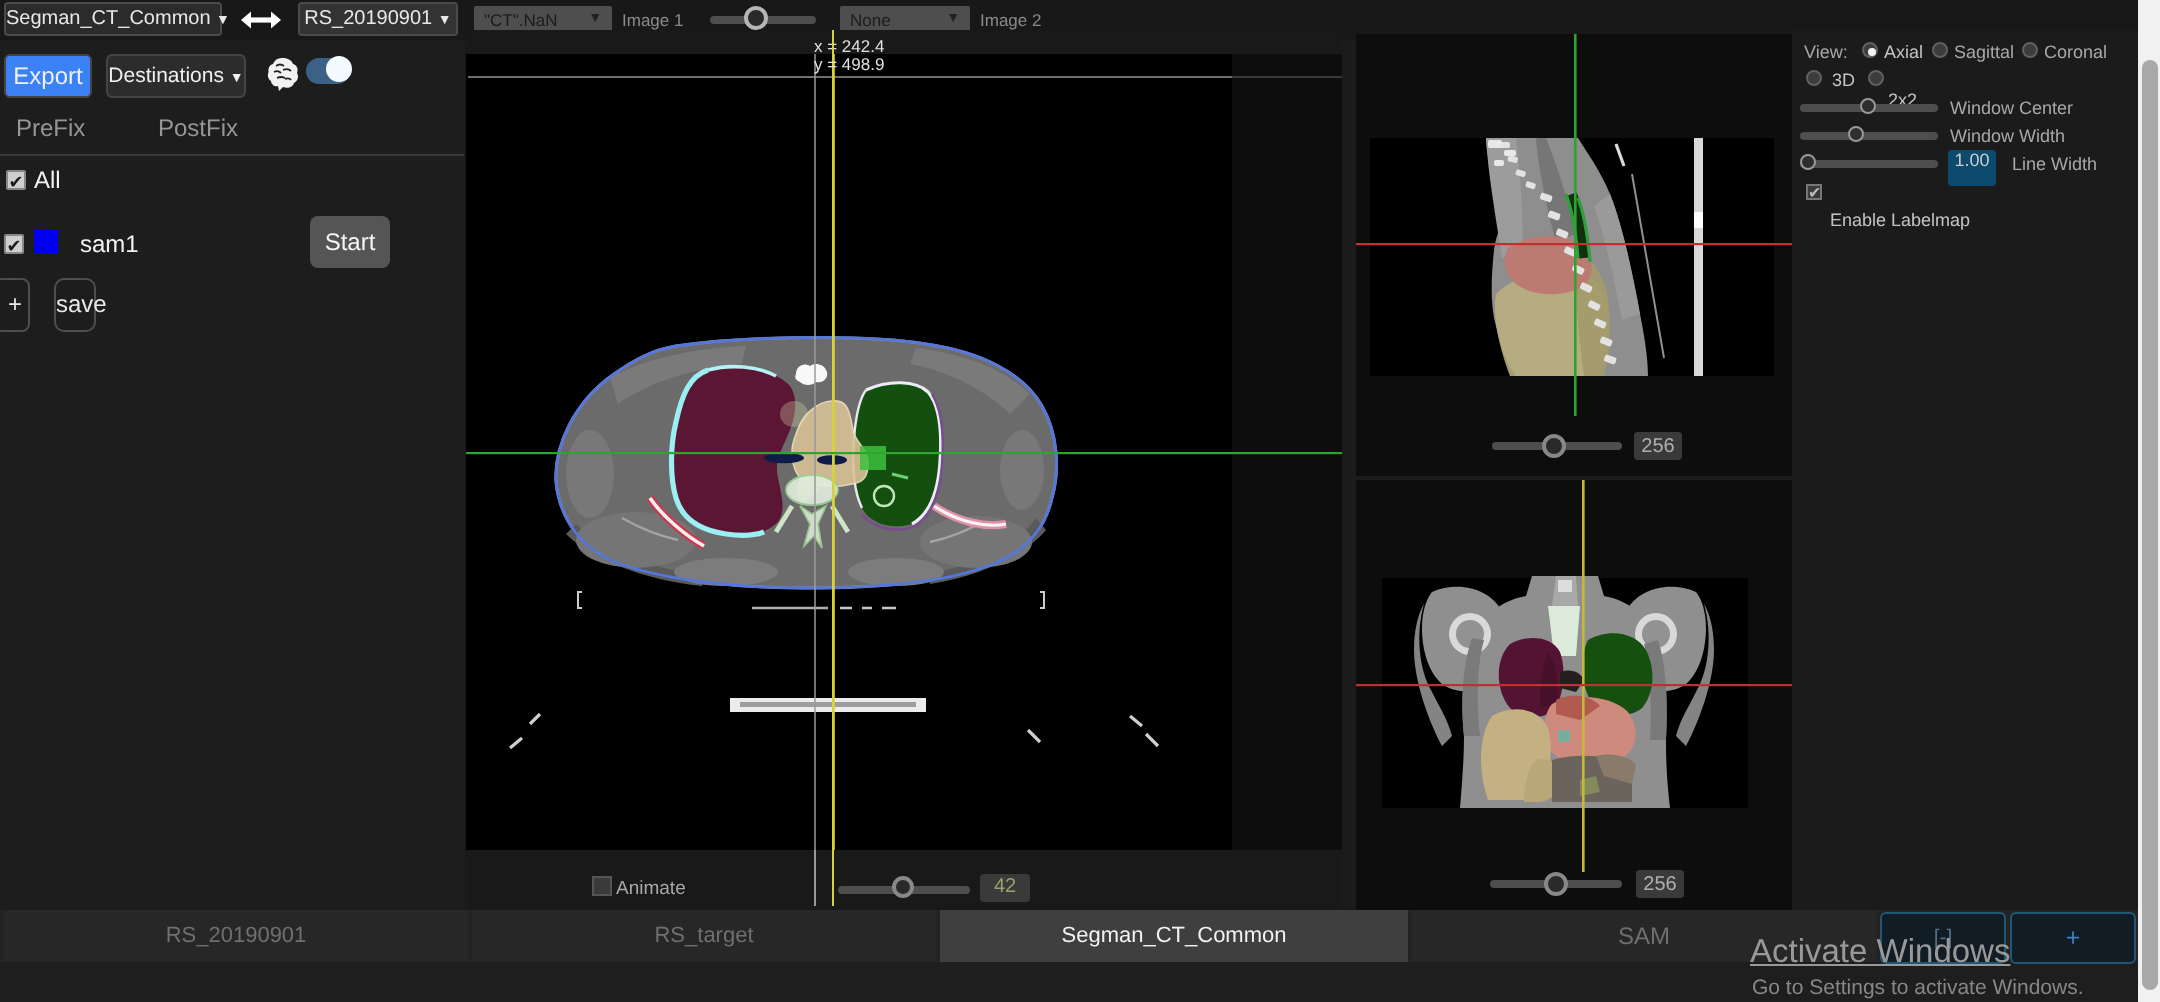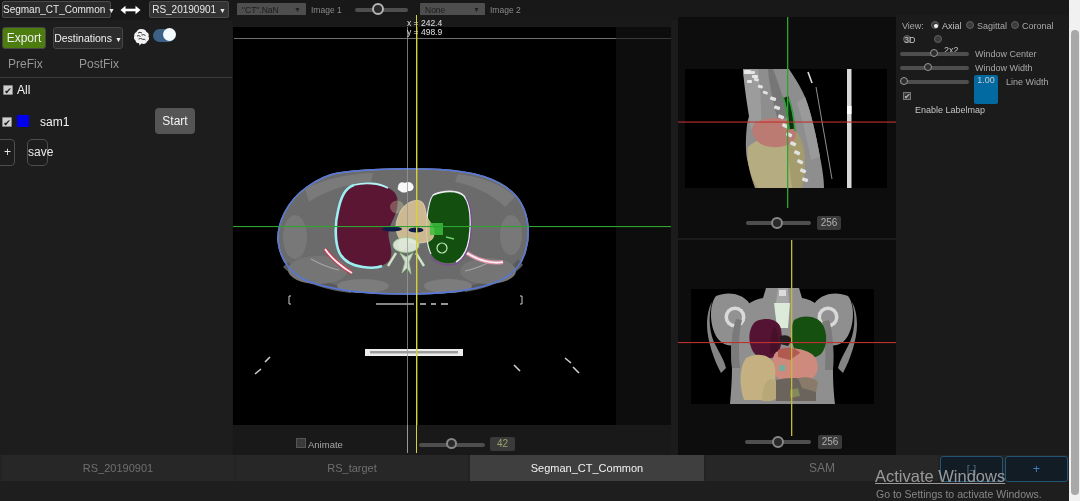--- a/index.html
+++ b/index.html
@@ -17,21 +17,21 @@
     </svg>
 <div class="abs" style="left:149px;top:1px;width:80px;height:17px;background:#333;border:1px solid #4a4a4a;border-radius:2px;color:#e8e8e8;font-size:10px;line-height:15px;text-align:center;white-space:nowrap;">RS_20190901 <span style="font-size:7px;">▼</span></div>
 <div class="abs" style="left:237px;top:3px;width:69px;height:14px;background:#4e4e4e;border-radius:1px;color:#1c1c1c;font-size:8.5px;line-height:14px;padding-left:5px;">"CT".NaN<span style="position:absolute;right:5px;top:0;font-size:7px;color:#222;">▼</span></div>
 <div class="abs" style="left:311px;top:5px;color:#8b8b8b;font-size:8.5px;">Image 1</div>
 <div class="abs" style="left:355px;top:8px;width:53px;height:4px;background:#4e4e4e;border-radius:2px;"></div>
 <div class="abs" style="left:372px;top:3px;width:12px;height:12px;border-radius:50%;background:#2a2a2a;border:2px solid #b5b5b5;"></div>
 <div class="abs" style="left:420px;top:3px;width:65px;height:14px;background:#4e4e4e;border-radius:1px;color:#1c1c1c;font-size:8.5px;line-height:14px;padding-left:5px;">None<span style="position:absolute;right:5px;top:0;font-size:7px;color:#222;">▼</span></div>
 <div class="abs" style="left:490px;top:5px;color:#8b8b8b;font-size:8.5px;">Image 2</div>
 
 <div class="abs" style="left:0;top:20px;width:232px;height:435px;background:#1d1d1d;"></div>
-<div class="abs" style="left:2px;top:27px;width:44px;height:22px;background:#4d7c0f;border:1px solid #454545;border-radius:3px;color:#f0f0f0;font-size:12px;line-height:20px;text-align:center;">Export</div>
+<div class="abs" style="left:2px;top:27px;width:44px;height:22px;background:#3b82f6;border:1px solid #454545;border-radius:3px;color:#f0f0f0;font-size:12px;line-height:20px;text-align:center;">Export</div>
 <div class="abs" style="left:53px;top:27px;width:70px;height:22px;background:#2c2c2c;border:1px solid #454545;border-radius:3px;color:#f0f0f0;font-size:10.5px;line-height:20px;text-align:center;white-space:nowrap;">Destinations <span style="font-size:7px;">▼</span></div>
 
 <svg class="abs" style="left:133px;top:28px;" width="17" height="19" viewBox="0 0 17 19">
 <path d="M8 1 C5 1 4 3 3.5 4 C1.5 4.5 1 6.5 1.3 8 C0.5 9.5 1 11.5 2.5 12.5 C2.7 14.5 4.5 15.5 6 15 L6.5 17.5 L8.5 15.5 C11 16.5 13.5 15.5 14 13.5 C16 12.5 16.5 10 15.5 8.5 C16.3 6.5 15.5 4.5 13.5 4 C13 2 10.5 0.8 8 1 Z" fill="#f2f2f2"></path>
 <path d="M5 5 q2 -1.5 4 0 M4 8 q2 -1 3.5 0.5 M8.5 7 q2.5 -1 4 0.5 M5.5 11 q2 -1 4 0 M9.5 11.5 q2 -0.8 3 0.5" stroke="#222" stroke-width="0.9" fill="none"></path>
 </svg>
 <div class="abs" style="left:153px;top:29px;width:22px;height:13px;background:#3d6186;border-radius:7px;"></div>
 <div class="abs" style="left:163px;top:28px;width:13px;height:13px;background:#f3fbff;border-radius:50%;"></div>
 <div class="abs" style="left:8px;top:57px;color:#969696;font-size:12px;">PreFix</div>
 <div class="abs" style="left:79px;top:57px;color:#969696;font-size:12px;">PostFix</div>
@@ -255,32 +255,32 @@
 <div class="abs" style="left:896px;top:15px;width:173px;height:440px;background:#1b1b1b;font-size:9px;color:#a8a8a8;">
   <div class="abs" style="left:6px;top:6px;">View:</div>
   <div class="abs" style="left:35px;top:6px;width:8px;height:8px;border-radius:50%;background:#3c3c3c;border:1px solid #606060;"></div>
   <div class="abs" style="left:38px;top:9px;width:4px;height:4px;border-radius:50%;background:#f4f4f4;"></div>
   <div class="abs" style="left:46px;top:6px;color:#c4c4c4;">Axial</div>
   <div class="abs" style="left:70px;top:6px;width:8px;height:8px;border-radius:50%;background:#3c3c3c;border:1px solid #606060;"></div>
   <div class="abs" style="left:81px;top:6px;">Sagittal</div>
   <div class="abs" style="left:115px;top:6px;width:8px;height:8px;border-radius:50%;background:#3c3c3c;border:1px solid #606060;"></div>
   <div class="abs" style="left:126px;top:6px;">Coronal</div>
   <div class="abs" style="left:7px;top:20px;width:8px;height:8px;border-radius:50%;background:#3c3c3c;border:1px solid #606060;"></div>
-  <div class="abs" style="left:8px;top:20px;color:#c4c4c4;">3D</div>
+  <div class="abs" style="left:20px;top:20px;color:#c4c4c4;">3D</div>
   <div class="abs" style="left:38px;top:20px;width:8px;height:8px;border-radius:50%;background:#3c3c3c;border:1px solid #606060;"></div>
   <div class="abs" style="left:48px;top:30px;color:#c4c4c4;">2x2</div>
   <div class="abs" style="left:4px;top:36.5px;width:69px;height:4px;background:#4e4e4e;border-radius:2px;"></div>
   <div class="abs" style="left:34px;top:33.5px;width:8px;height:8px;border-radius:50%;background:#2e2e2e;border:1.5px solid #999;"></div>
   <div class="abs" style="left:79px;top:34px;">Window Center</div>
   <div class="abs" style="left:4px;top:50.5px;width:69px;height:4px;background:#4e4e4e;border-radius:2px;"></div>
   <div class="abs" style="left:28px;top:47.5px;width:8px;height:8px;border-radius:50%;background:#2e2e2e;border:1.5px solid #999;"></div>
   <div class="abs" style="left:79px;top:48px;">Window Width</div>
   <div class="abs" style="left:4px;top:64.5px;width:69px;height:4px;background:#4e4e4e;border-radius:2px;"></div>
   <div class="abs" style="left:4px;top:61.5px;width:8px;height:8px;border-radius:50%;background:#2e2e2e;border:1.5px solid #999;"></div>
-  <div class="abs" style="left:78px;top:60px;width:24px;height:29px;background:#0369a1;border-radius:2px;color:#ccc;text-align:center;line-height:11px;font-size:9px;">1.00</div>
+  <div class="abs" style="left:78px;top:60px;width:24px;height:18px;background:#0c4a6e;border-radius:2px;color:#ccc;text-align:center;line-height:11px;font-size:9px;">1.00</div>
   <div class="abs" style="left:110px;top:62px;">Line Width</div>
   <div class="abs" style="left:7px;top:77px;width:8px;height:8px;background:#3a3a3a;border:1px solid #777;color:#bbb;font-size:8px;line-height:8px;text-align:center;">✔</div>
   <div class="abs" style="left:19px;top:90px;color:#c4c4c4;">Enable Labelmap</div>
 </div>
 
 <div class="abs" style="left:0;top:455px;width:1080px;height:26px;background:#232323;"></div>
 <div class="abs" style="left:2px;top:455px;width:232px;height:26px;background:#272727;color:#6f6f6f;font-size:11px;line-height:26px;text-align:center;">RS_20190901</div>
 <div class="abs" style="left:236px;top:455px;width:232px;height:26px;background:#272727;color:#6f6f6f;font-size:11px;line-height:26px;text-align:center;">RS_target</div>
 <div class="abs" style="left:470px;top:455px;width:234px;height:26px;background:#3f3f3f;color:#f2f2f2;font-size:11px;line-height:26px;text-align:center;">Segman_CT_Common</div>
 <div class="abs" style="left:706px;top:455px;width:232px;height:26px;background:#272727;color:#6f6f6f;font-size:12px;line-height:26px;text-align:center;">SAM</div>

